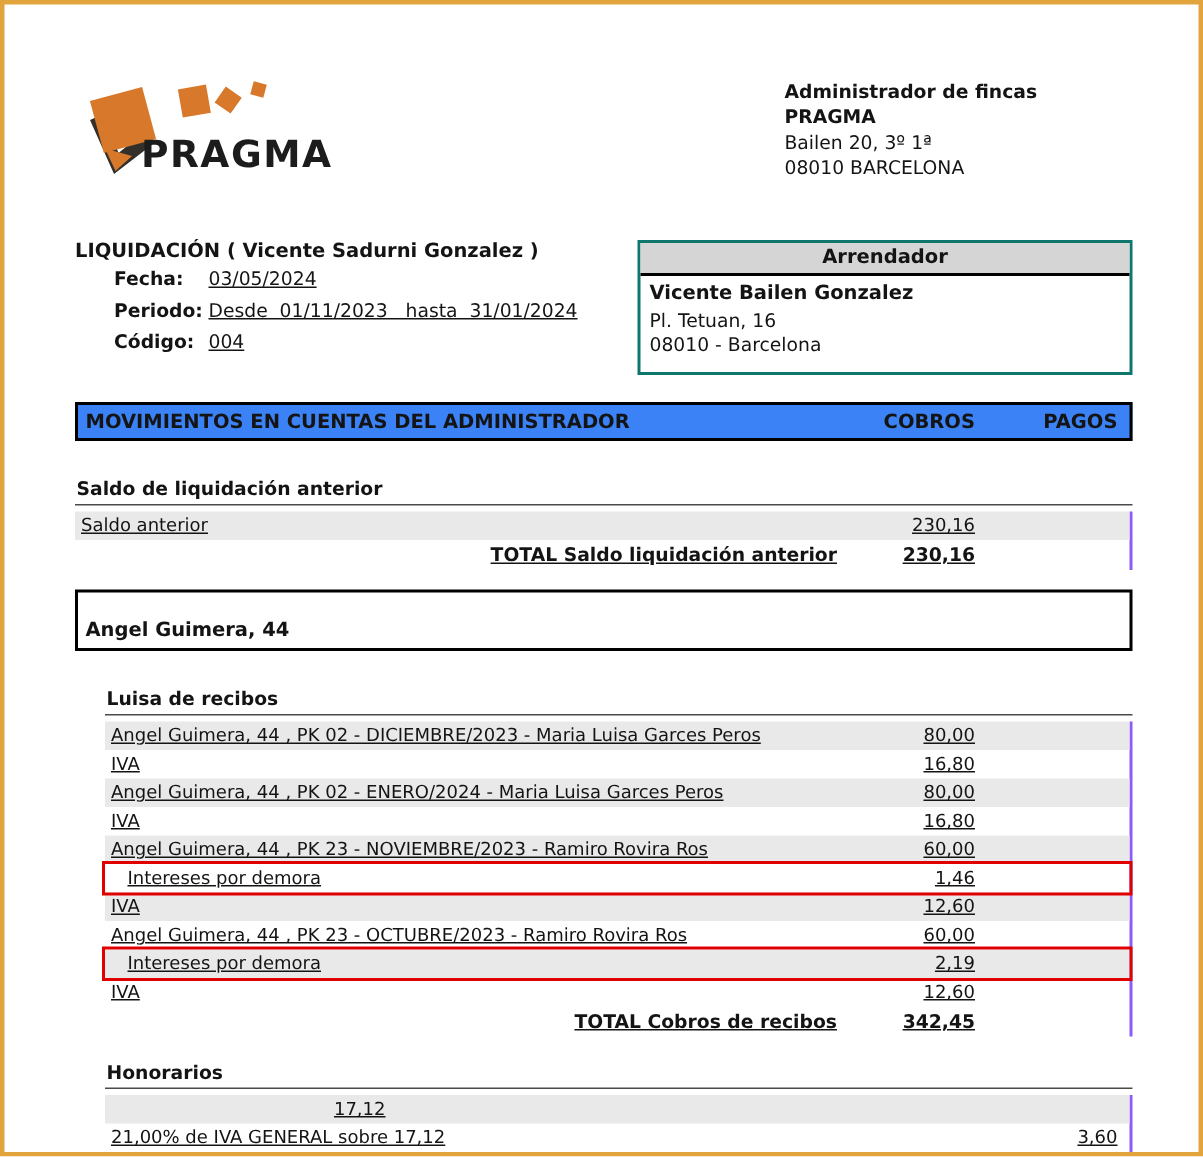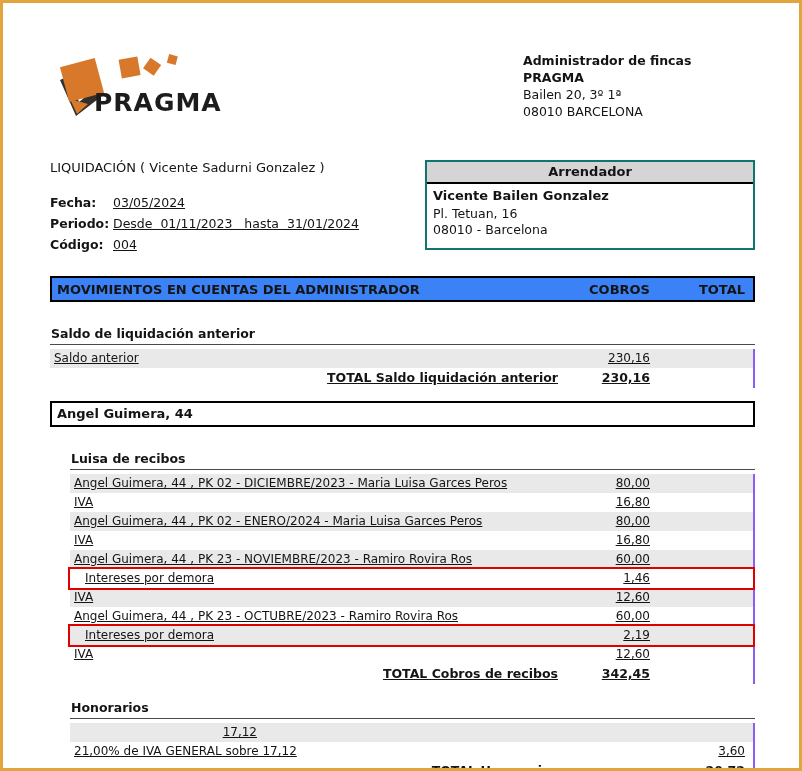--- a/index.html
+++ b/index.html
@@ -18,23 +18,23 @@
     position:absolute; left:44px; top:36px;
     font-size:25px; font-weight:bold; letter-spacing:1px; color:#1c1c1c;
     font-family:"DejaVu Sans", sans-serif;
   }
   .addr { margin-left:auto; width:232px; font-size:12.5px; line-height:17px; white-space:nowrap; }
   .addr .bold { font-weight:bold; }
 
   
   .info-row { display:flex; margin-top:40px; }
   .info-block { flex:1; padding-right:20px; }
-  .info-title { font-weight:normal; font-size:13px; margin-bottom:20px; white-space:nowrap; }
+  .info-title { font-weight:bold; font-size:13px; margin-bottom:3px; white-space:nowrap; }
   .info-field { display:flex; font-size:12.5px; margin-bottom:6px; }
-  .info-label { font-weight:bold; width:63px; }
+  .info-label { font-weight:bold; width:63px;margin-left:26px; }
   .info-value { white-space:pre;text-decoration:underline; }
   .arr-box { width:330px; border:2px solid #0f766e; align-self:flex-start; }
   .arr-head { background:#D5D5D5; text-align:center; font-weight:bold; font-size:13px; padding:2px 0 3px; border-bottom:2px solid #000; }
   .arr-body { padding:4px 6px 10px; font-size:12.5px; line-height:16px; }
   .arr-name { font-weight:bold; font-size:13px; margin-bottom:2px; }
 
   
   .band { display:flex; align-items:center; margin-top:18px; background:#3b82f6;
           border:2px solid #000; height:26px; font-weight:bold; font-size:13px; }
   .band-title { flex:1; padding-left:5px; white-space:nowrap; }
@@ -51,21 +51,21 @@
   .rows-block { margin-top:4px; border-right:2px solid #8b5cf6;text-decoration:underline; }
   .row { display:flex; font-size:12px; height:19px; line-height:19px; }
   .row.shaded { background:#E9E9E9; }
   .row.highlight { outline:2px solid #E10000; position:relative; z-index:2;padding-left:11px; }
   .row-label { flex:1; padding-left:4px; white-space:nowrap; overflow:hidden; }
   .total-row { font-weight:bold; height:20px; line-height:20px; font-size:12.5px; }
   .total-label { text-align:right; padding-right:0; }
 
   
   .property-banner { margin-top:13px; border:2px solid #000; font-weight:bold;
-                     font-size:13px; padding:3px 5px 4px; white-space:nowrap; }
+                     font-size:13px; padding:18px 5px 4px; white-space:nowrap; }
 </style>
 </head>
 <body>
 
 <div class="page">
   <div class="content">
 
     <div class="letterhead">
       <div class="logo">
         <svg width="170" height="68" viewBox="0 0 170 68">
@@ -108,21 +108,21 @@
           <div class="arr-name">Vicente Bailen Gonzalez</div>
           <div>Pl. Tetuan, 16</div>
           <div>08010 - Barcelona</div>
         </div>
       </div>
     </div>
 
     <div class="band">
       <div class="band-title">MOVIMIENTOS EN CUENTAS DEL ADMINISTRADOR</div>
       <div class="cell c-cobros">COBROS</div>
-      <div class="cell c-pagos">TOTAL</div>
+      <div class="cell c-pagos">PAGOS</div>
     </div>
 
     <div class="section">
       <div class="section-heading">Saldo de liquidación anterior</div>
       <div class="rows-block">
           <div class="row shaded">
             <div class="row-label">Saldo anterior</div>
             <div class="cell c-cobros">230,16</div>
             <div class="cell c-pagos"></div>
           </div>

